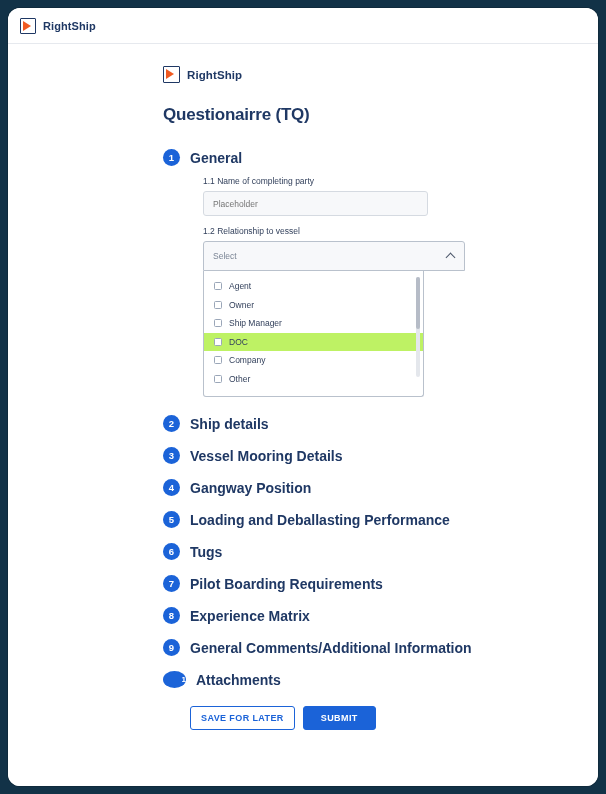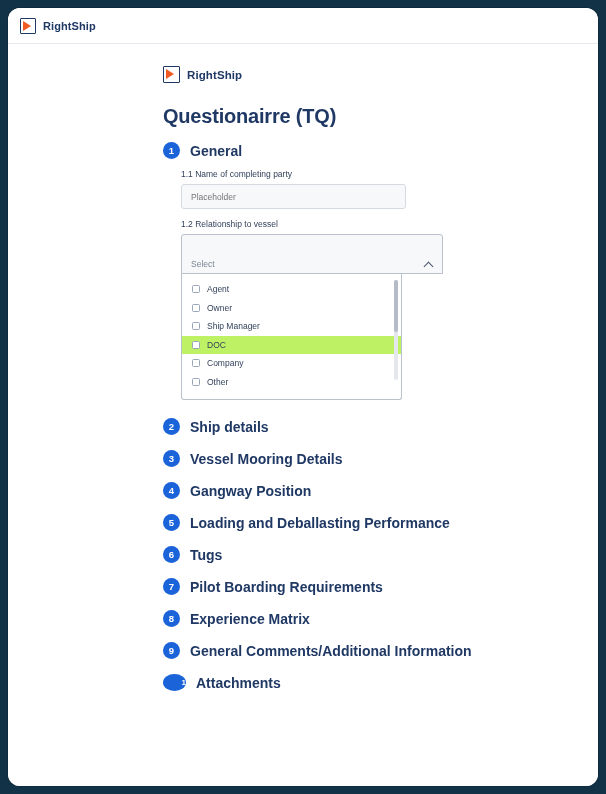--- a/index.html
+++ b/index.html
@@ -72,23 +72,23 @@
   .brand-row {
     display: flex;
     align-items: center;
     gap: 7px;
     margin-bottom: 22px;
   }
   .brand-row .logo-mark { width: 17px; height: 17px; }
   .brand-row .logo-text { font-size: 11.5px; }
 
   h1.title {
-    font-size: 20px;
+    font-size: 17px;
     color: #1f3864;
-    margin: 0 0 14px 0;
+    margin: 0 0 24px 0;
     font-weight: bold;
     letter-spacing: -0.2px;
   }
   .section-row {
     display: flex;
     align-items: center;
     gap: 10px;
     margin: 0 0 6px 0;
   }
   .badge {
@@ -104,21 +104,21 @@
     flex: 0 0 auto;
     line-height: 1;
   }
   .badge.two-digit { font-size: 8px; padding-left: 23px; }
   .section-label {
     font-size: 14px;
     font-weight: bold;
     color: #1f3864;
   }
   .field-block {
-    margin-left: 18px;
+    margin-left: 40px;
     width: 262px;
   }
   .field-label {
     font-size: 8.5px;
     color: #33415c;
     margin: 10px 0 5px 0;
   }
   .text-input {
     width: 225px;
     height: 25px;
@@ -126,27 +126,27 @@
     border-radius: 3px;
     background: #f7f8fa;
     font-size: 8.5px;
     color: #9aa3b0;
     padding: 0 9px;
     font-family: "Liberation Sans", sans-serif;
     outline: none;
   }
   .select-box {
     width: 262px;
-    height: 40px;
+    height: 30px;
     border: 1px solid #b9c1cc;
     border-radius: 3px 3px 0 0;
     background: #f7f8fa;
     display: flex;
-    align-items: flex-end;
-    padding: 4px 9px;
+    align-items: center;
+    padding: 12px 9px;
     font-size: 8.5px;
     color: #7a8494;
     justify-content: space-between;
   }
   .chev {
     width: 8px; height: 8px;
     position: relative;
   }
   .chev::before {
     content: "";
@@ -338,18 +338,22 @@
           <div class="section-row">
             <span class="badge">9</span>
             <span class="section-label">General Comments/Additional Information</span>
           </div>
           <div class="section-row">
             <span class="badge two-digit">10</span>
             <span class="section-label">Attachments</span>
           </div>
         </div>
 
+        <div class="buttons">
+          <div class="btn btn-secondary">SAVE FOR LATER</div>
+          <div class="btn btn-primary">SUBMIT</div>
+        </div>
 
       </div>
     </div>
 
   </div>
 </div>
 
 </body></html>

